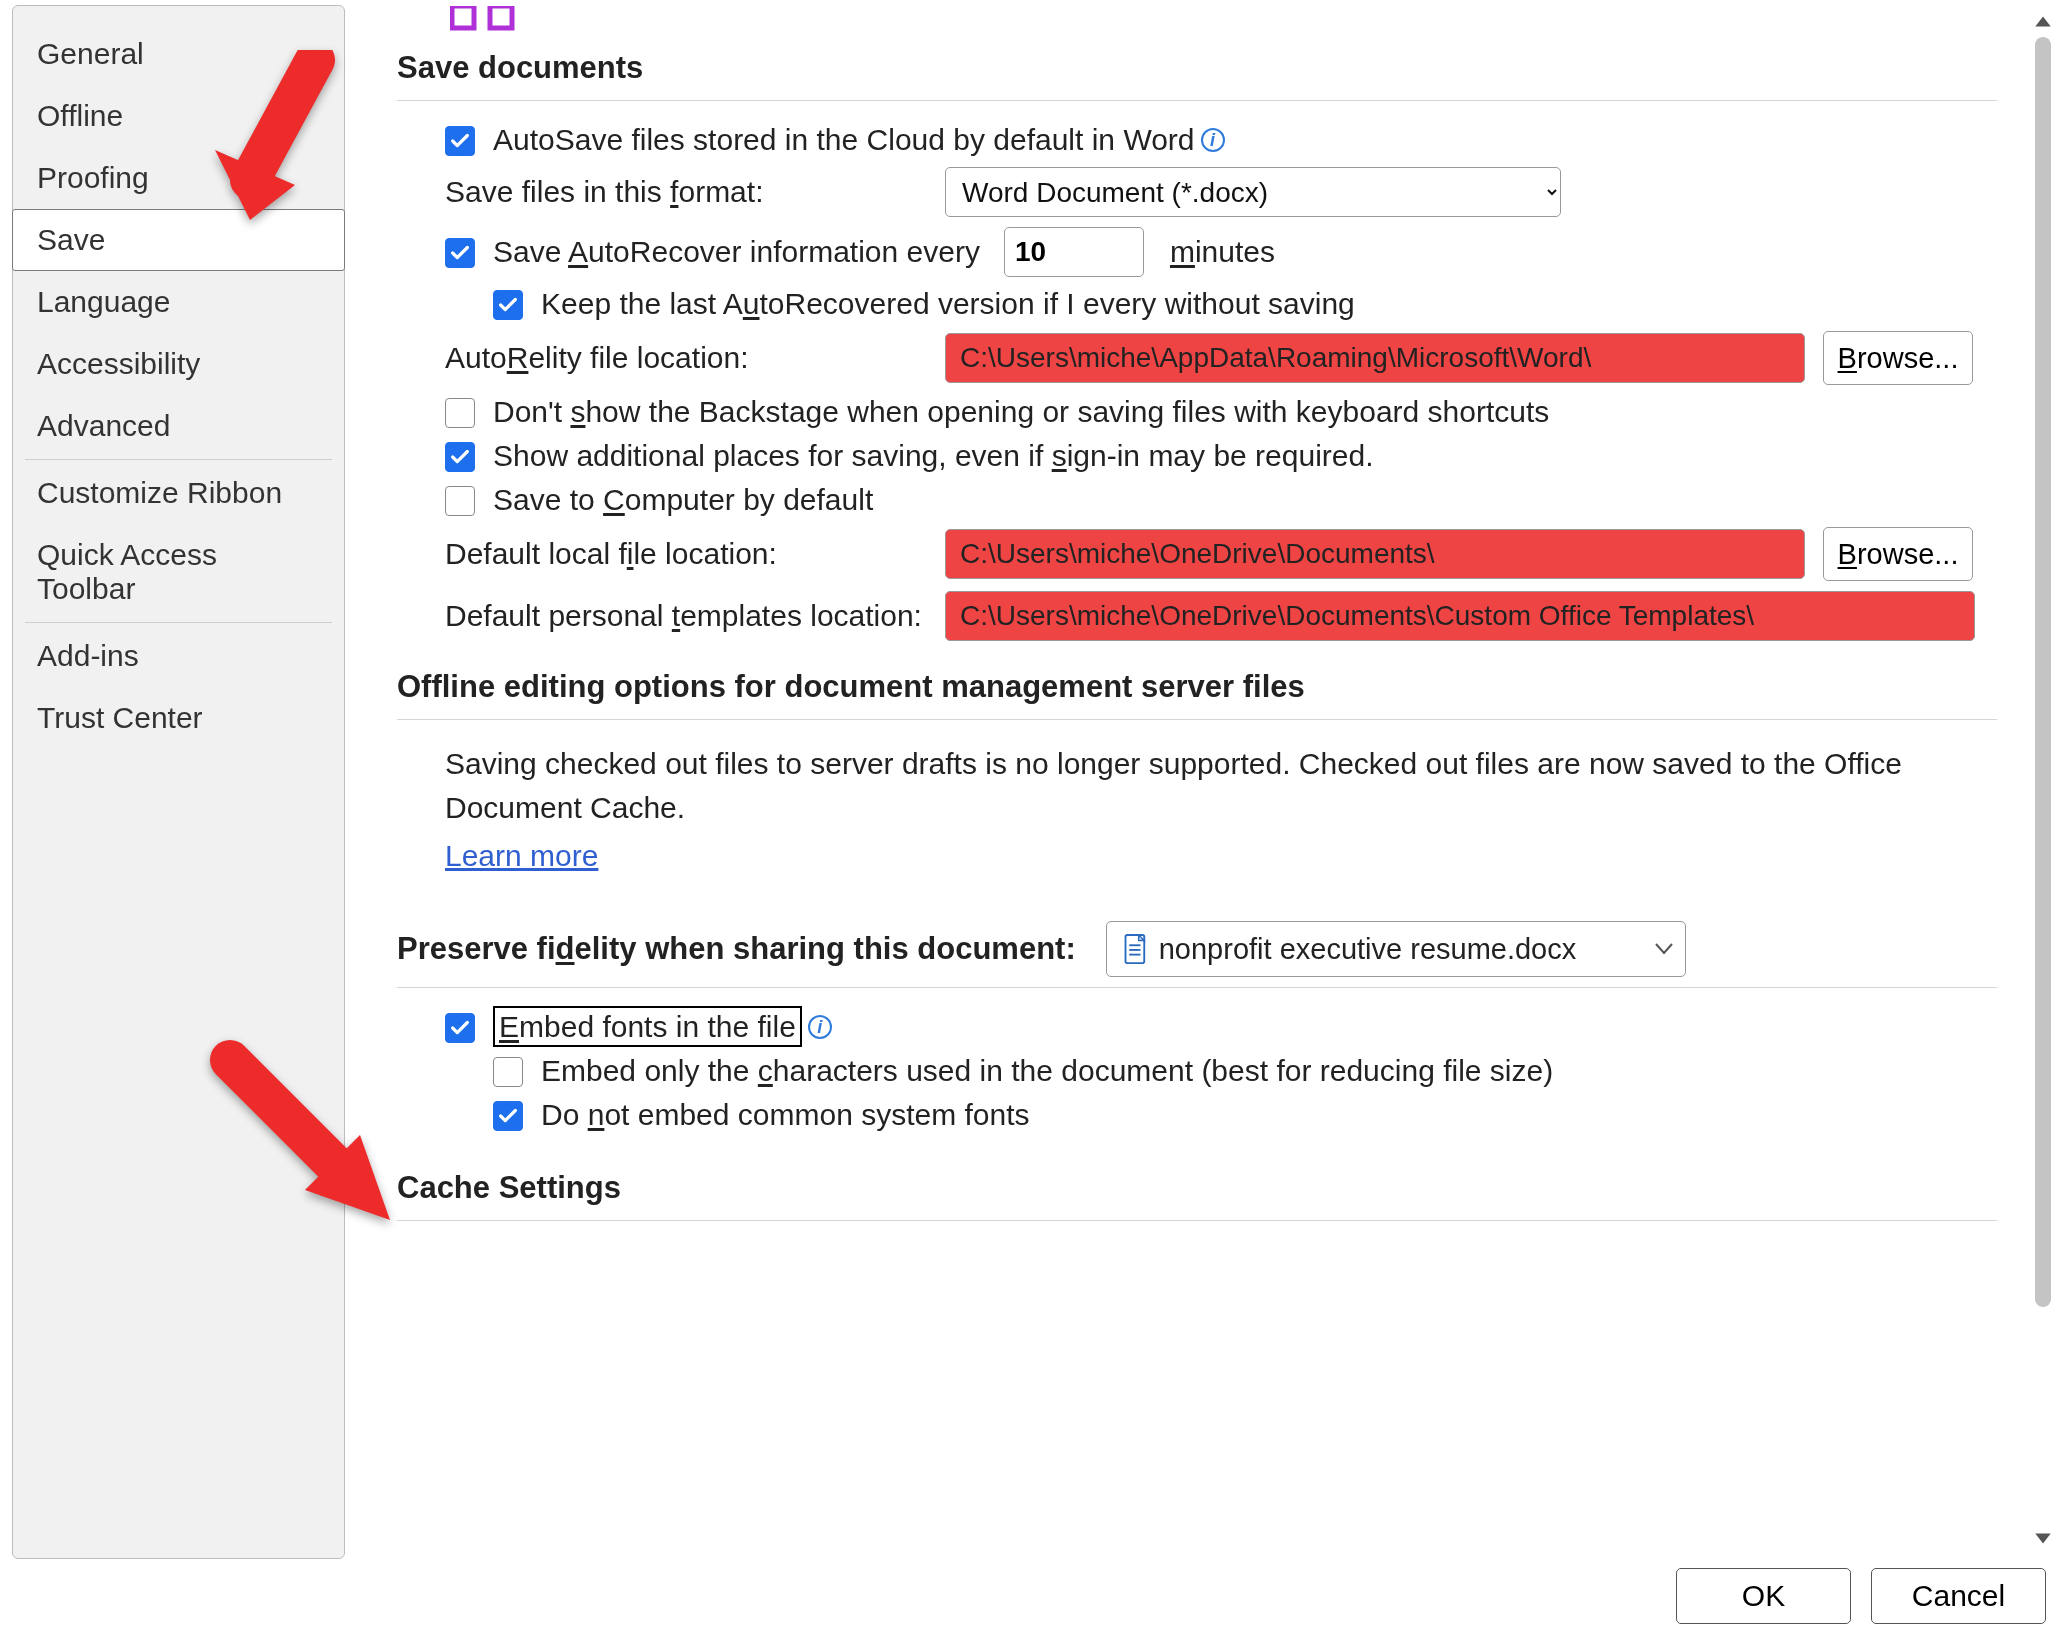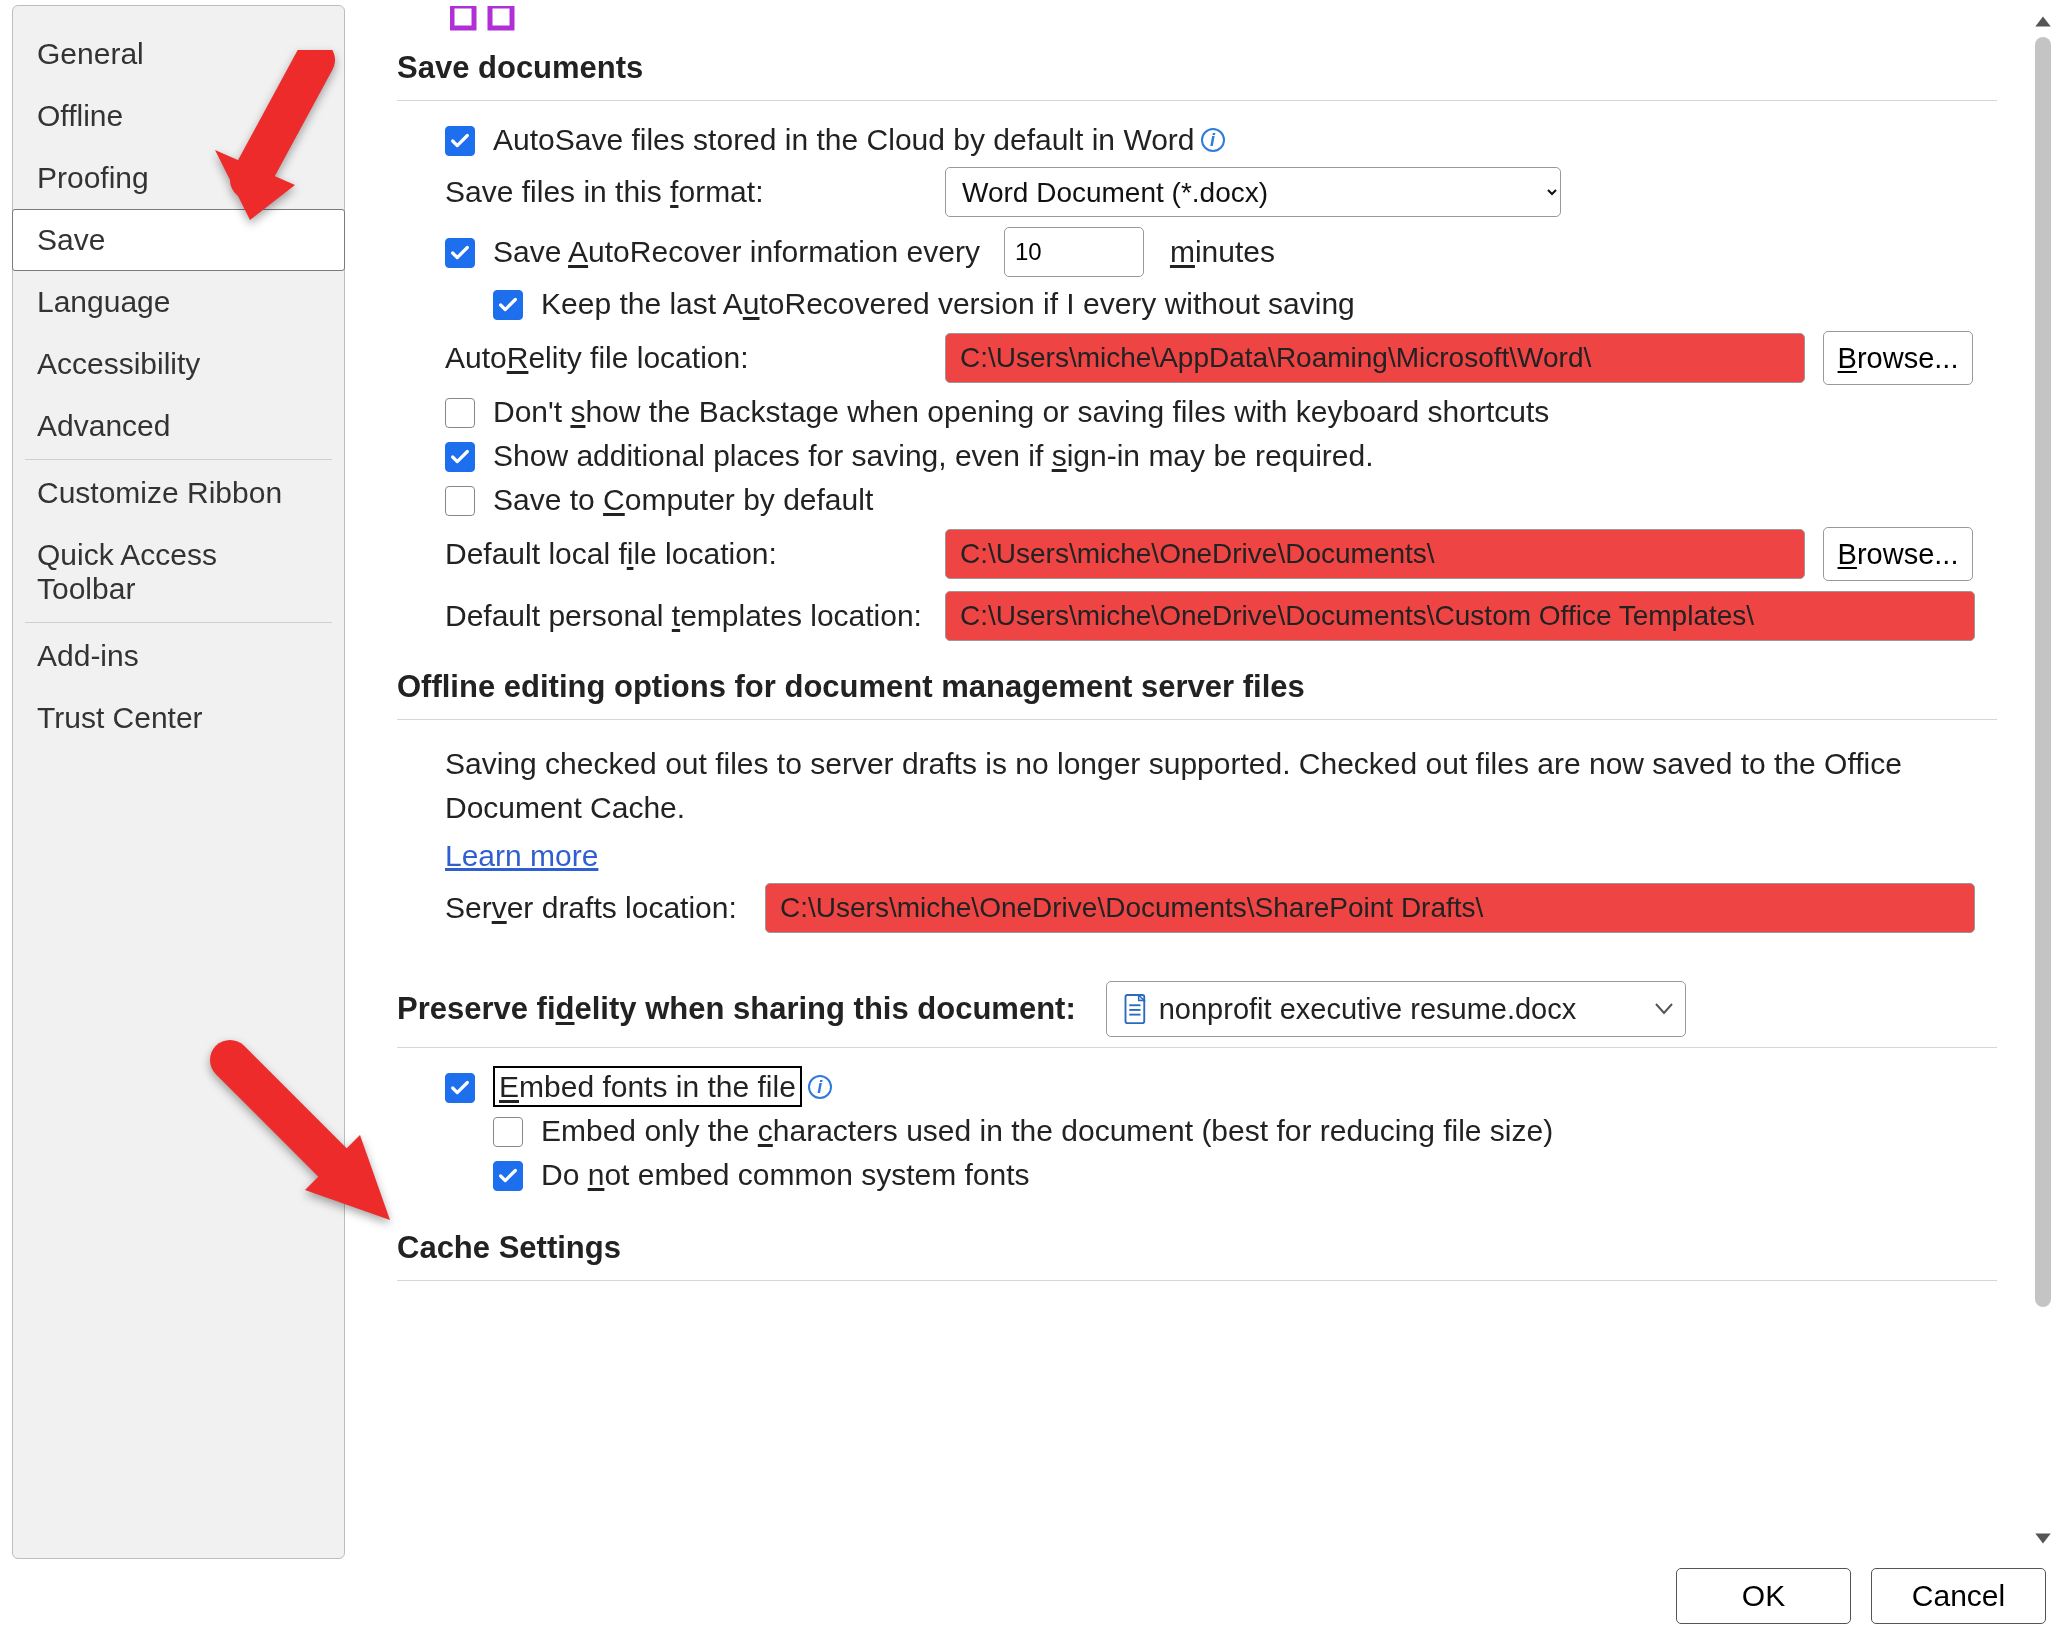--- a/index.html
+++ b/index.html
@@ -11,21 +11,21 @@
   .nav-item { padding:14px 24px; font-size:30px; color:#333; cursor:pointer; }
   .nav-item.selected { background:#fff; border:1px solid #7a7a7a; border-radius:3px; margin:0 -1px; padding:13px 24px; }
   .main { flex:1; position:relative; padding:0 0 0 52px; overflow:hidden; }
   .main-inner { width:1600px; }
   .icon-top { position:absolute; left:450px; top:6px; width:70px; height:28px; }
   h2.section { font-size:31px; font-weight:600; margin:0; color:#222; }
   .hr { height:1px; background:#d6d6d6; margin:14px 0 22px 0; }
   .row { display:flex; align-items:center; margin:10px 0; font-size:30px; }
   .row .lbl { font-size:30px; color:#222; }
   input[type="text"] { height:50px; font-size:28px; padding:2px 14px; background:#ef4444; border:1px solid #999; border-radius:5px; color:#222; }
-  input[type="number"] { height:50px; width:140px; font-size:24px; padding:2px 10px; background:#fff; border:1px solid #999; border-radius:5px; }
+  input[type="number"] { height:50px; width:140px; font-size:28px; padding:2px 10px; background:#fff; border:1px solid #999; border-radius:5px;font-weight:bold; }
   select { height:50px; font-size:28px; padding:2px 12px; background:#fff; border:1px solid #999; border-radius:5px; color:#111; }
   .btn-browse { width:150px; height:54px; font-size:29px; border:1px solid #999; background:#fff; border-radius:5px; cursor:pointer; margin-left:18px; }
   .cb { width:30px; height:30px; border:1px solid #888; border-radius:4px; display:inline-flex; align-items:center; justify-content:center; margin-right:18px; margin-top:2px; flex-shrink:0; cursor:pointer; }
   .cb.checked { background:#1d6fed; border-color:#1d6fed; }
   .cb.checked svg { width:22px; height:22px; }
   .cb svg { display:none; }
   .cb.checked svg { display:block; }
   a.link { color:#2f5fd0; text-decoration:underline; cursor:pointer; font-size:30px;}
   .info-badge { width:24px; height:24px; border:2px solid #2f7bdc; border-radius:50%; color:#2f7bdc; font-size:18px; font-style:italic; font-weight:bold; display:inline-flex; align-items:center; justify-content:center; margin-left:6px; }
   .u { text-decoration: underline; text-underline-offset:3px; }
@@ -176,26 +176,20 @@
 
     <div style="height:18px"></div>
     <h2 class="section">Offline editing options for document management server files</h2>
     <div class="hr"></div>
 
     <div class="row indent1" style="display:block; line-height:1.45; font-size:30px; max-width:1500px;">Saving checked out files to server drafts is no longer supported. Checked out files are now saved to the Office Document Cache.</div>
     <div class="row indent1">
             <a class="link">Learn more</a>
           </div>
 
-    <div class="row indent1">
-      <span class="lbl" style="width:320px">
-        <span>Ser</span><span class="u">v</span><span>er drafts location:</span>
-      </span>
-      <input type="text" style="width: 1210px;" value="C:\Users\miche\OneDrive\Documents\SharePoint Drafts\">
-    </div>
 
     <div style="height:28px"></div>
     <div class="row" style="gap:30px;">
       <h2 class="section" style="display:inline">
         <span>Preserve fi</span><span class="u">d</span><span>elity when sharing this document:</span>
       </h2>
       <div class="fileselect">
         <svg class="doc-icon" viewBox="0 0 28 32">
           <rect x="6" y="1" width="20" height="30" rx="2" fill="#fff" stroke="#2b6bbf" stroke-width="2"></rect>
           <path d="M20 1 L26 7 L20 7 Z" fill="#cddff3" stroke="#2b6bbf" stroke-width="1.5"></path>

